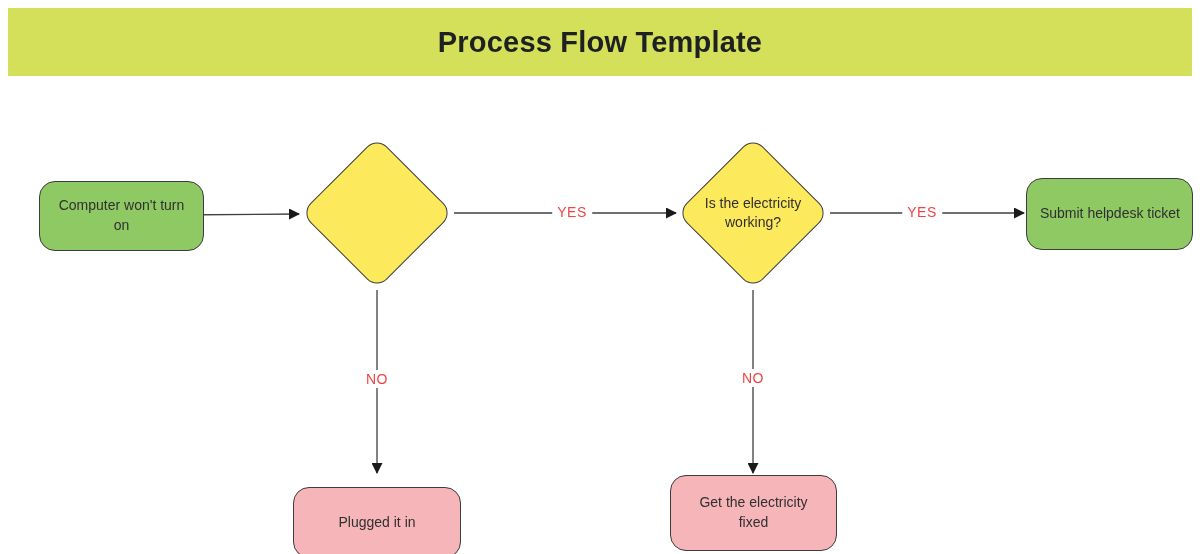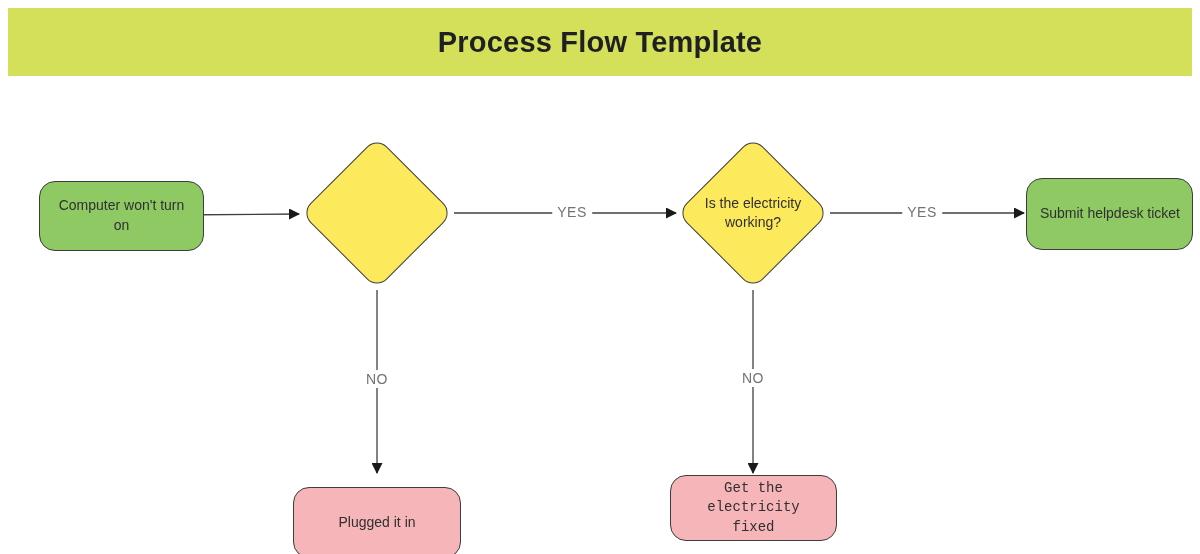--- a/index.html
+++ b/index.html
@@ -50,21 +50,21 @@
     border: 1.5px solid #3d3d3d;
     border-radius: 16px;
     padding: 6px 12px;
   }
   .process-green { background: #8ec963; }
   .outcome-pink  { background: #f6b5b8; }
 
   .node-start { left: 8px;    top: 181px; width: 165px; height: 70px; margin-left: 31px; }
   .node-end   { left: 1026px; top: 178px; width: 167px; height: 72px; justify-content: flex-end; }
   .node-no1   { left: 293px;  top: 475px; width: 168px; height: 71px; margin-top: 12px; }
-  .node-no2   { left: 670px;  top: 475px; width: 167px; height: 66px; font-family: Liberation Mono, monospace; }
+  .node-no2   { left: 670px;  top: 475px; width: 167px; height: 76px; }
 
   .decision {
     position: absolute;
     width: 108px; height: 108px;
   }
   .decision-1 { left: 323px; top: 159px; }
   .decision-2 { left: 699px; top: 159px; }
   .diamond-bg {
     position: absolute;
     left: 0; top: 0;
@@ -86,21 +86,21 @@
   .diamond-label.narrow { width: 70px; }
   .diamond-label.mid    { width: 98px; }
 
   .edge-label {
     position: absolute;
     transform: translate(-50%, -50%);
     background: #ffffff;
     padding: 1px 5px;
     font-size: 14px;
     letter-spacing: 0.5px;
-    color: #737373;
+    color: #ef4444;
   }
   .lbl-yes1 { left: 572px; top: 212px; }
   .lbl-yes2 { left: 922px; top: 212px; }
   .lbl-no1  { left: 377px; top: 379px; }
   .lbl-no2  { left: 753px; top: 378px; }
 </style>
 </head>
 <body>
 
 <div class="canvas">

